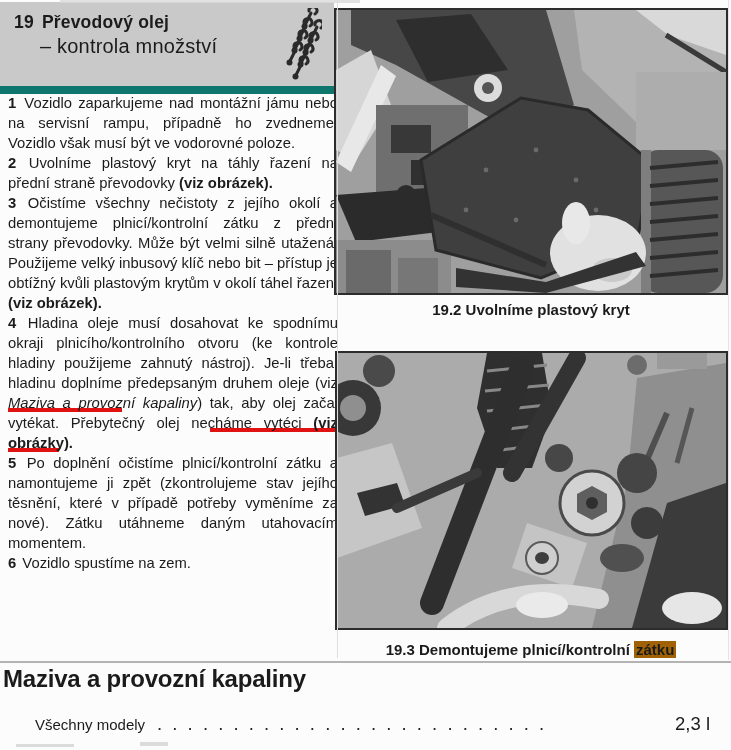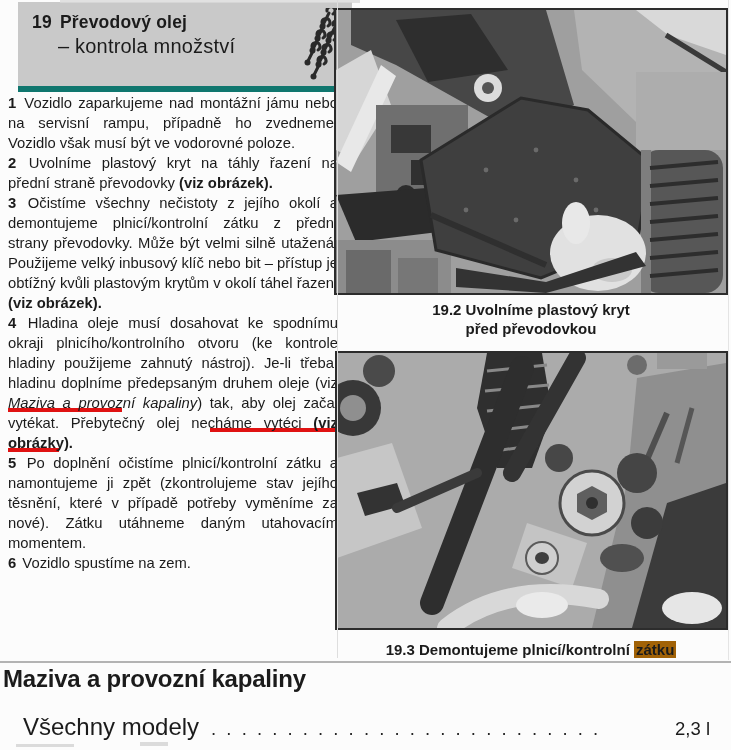--- a/index.html
+++ b/index.html
@@ -3,22 +3,22 @@
 <meta charset="utf-8">
 <style>
   html,body{margin:0;padding:0;}
   body{
     width:731px;height:750px;position:relative;overflow:hidden;
     background:#fcfcfc;color:#1b1b1b;
     font-family:"Liberation Sans","DejaVu Sans",sans-serif;
   }
   
   .header-box{
-    position:absolute;left:18px;top:2px;width:334px;height:84px;
-    background:#c9c9c9;border-bottom:6px solid #0f766e;
+    position:absolute;left:0;top:2px;width:334px;height:84px;
+    background:#c9c9c9;border-bottom:8px solid #0f766e;
   }
   .header-line1{position:absolute;left:14px;top:10px;font-size:17.5px;font-weight:bold;letter-spacing:.2px;}
   .header-line1 .sp{display:inline-block;width:8px;}
   .header-line2{position:absolute;left:40px;top:33px;font-size:20px;letter-spacing:.2px;}
   .wrenches{position:absolute;right:12px;top:6px;}
   
   .col-text{
     position:absolute;left:8px;top:93px;width:330px;
     font-size:14.8px;line-height:20px;text-align:justify;
   }
@@ -34,21 +34,21 @@
   .photo-2{left:337px;top:353px;width:389px;height:275px;}
   .caption{position:absolute;font-weight:bold;font-size:15px;text-align:center;line-height:19px;}
   .caption-1{left:336px;top:300px;width:390px;}
   .caption-2{left:331px;top:640px;width:400px;white-space:nowrap;}
   .cap-hl{background:#a16207;padding:0 2px;}
   
   .section-rule{position:absolute;left:0;top:661px;width:731px;height:2px;background:#b3b3b3;}
   .section-title{position:absolute;left:3px;top:665px;font-size:24px;font-weight:bold;letter-spacing:-.2px;}
   .spec-row{position:absolute;left:3px;top:713px;width:707px;display:flex;align-items:baseline;}
   .spec-label{font-size:20px;font-weight:bold;}
-  .spec-item{font-size:24px;margin-left:20px;white-space:nowrap;text-align:right;}
+  .spec-item{font-size:15px;margin-left:32px;white-space:nowrap;text-align:right;}
   .spec-leader{flex:1;overflow:hidden;white-space:nowrap;font-size:18.5px;letter-spacing:2.5px;margin:0 8px 0 12px;color:#242424;}
   .spec-value{font-size:18.5px;white-space:nowrap;}
   
   .vline-a{position:absolute;left:337px;top:0;width:1px;height:658px;background:#dedede;}
   .vline-b{position:absolute;left:728px;top:0;width:1px;height:660px;background:#e4e4e4;}
   .smudge{position:absolute;background:#d2d2d2;opacity:.8;}
   .sm1{left:16px;top:744px;width:58px;height:3px;}
   .sm2{left:140px;top:742px;width:28px;height:4px;}
   .sm3{left:60px;top:0;width:300px;height:3px;background:#dadada;}
 </style>
@@ -140,21 +140,20 @@
 
     <ellipse cx="262" cy="243" rx="48" ry="38" fill="#e1e1e1"></ellipse>
     <ellipse cx="240" cy="213" rx="14" ry="21" fill="#e8e8e8"></ellipse>
     <ellipse cx="276" cy="260" rx="20" ry="12" fill="#c9c9c9"></ellipse>
 
     <polygon points="120,258 210,272 300,242 310,256 210,283 120,277" fill="#333333"></polygon>
   </svg>
 </div>
 <div class="caption caption-1">
   <div>19.2 Uvolníme plastový kryt</div>
-  <div>před převodovkou</div>
 </div>
 
 <div class="photo photo-2">
   <svg width="389" height="275" viewBox="0 0 389 275">
     <rect x="0" y="0" width="389" height="275" fill="#ababab"></rect>
 
     <circle cx="16" cy="55" r="28" fill="#383838"></circle>
     <circle cx="16" cy="55" r="13" fill="#8f8f8f"></circle>
     <circle cx="42" cy="18" r="16" fill="#4a4a4a"></circle>
 

